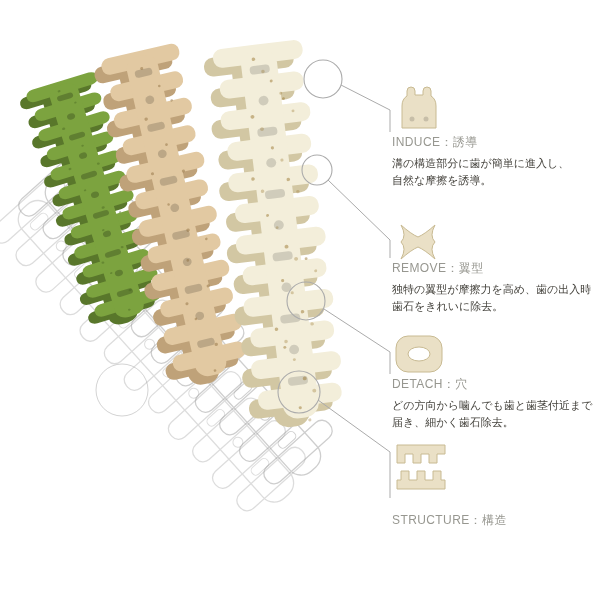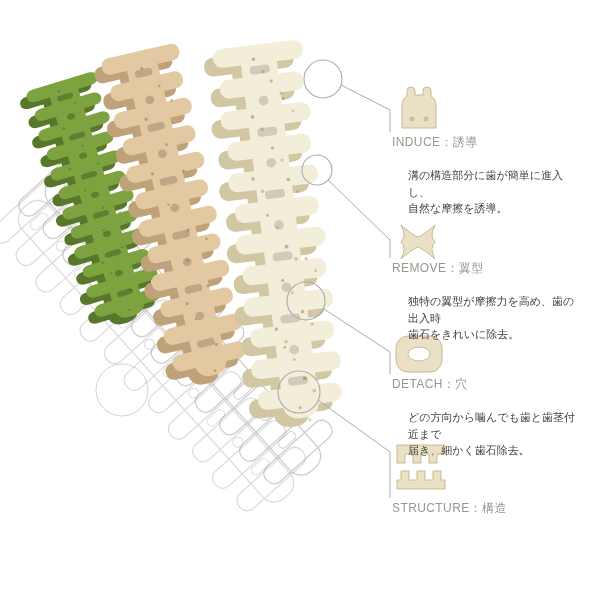--- a/index.html
+++ b/index.html
@@ -1,21 +1,21 @@
 <!DOCTYPE html>
 <html><head>
 <meta charset="utf-8">
 <style>
   html,body{margin:0;padding:0;background:#fff;}
   #stage{position:relative;width:600px;height:600px;background:#ffffff;overflow:hidden;
          font-family:"Liberation Sans","DejaVu Sans",sans-serif;}
   #art{position:absolute;left:0;top:0;}
   .callout{position:absolute;left:392px;width:206px;}
   .callout .title{font-size:12px;color:#979790;letter-spacing:.4px;margin:0 0 4px 0;}
-  .callout .desc{font-size:11px;color:#45433d;line-height:1.5;white-space:pre-line;margin:16px;}
+  .callout .desc{font-size:11px;color:#45433d;line-height:1.5;white-space:pre-line;margin:0;}
 </style>
 </head>
 <body>
 
 <div id="stage">
 
   <svg id="art" width="600" height="600" viewBox="0 0 600 600">
     <defs>
       <g id="stickShape">
         <rect x="0" y="0" width="90" height="20" rx="9"></rect>
@@ -151,17 +151,17 @@
     <p class="desc">独特の翼型が摩擦力を高め、歯の出入時
 歯石をきれいに除去。</p>
   </div>
 
   <div class="callout" style="top:376px">
     <p class="title">DETACH：穴</p>
     <p class="desc">どの方向から噛んでも歯と歯茎付近まで
 届き、細かく歯石除去。</p>
   </div>
 
-  <div class="callout" style="top:500px">
+  <div class="callout" style="top:512px">
     <p class="title">STRUCTURE：構造</p>
   </div>
 
 </div>
 
 </body></html>

